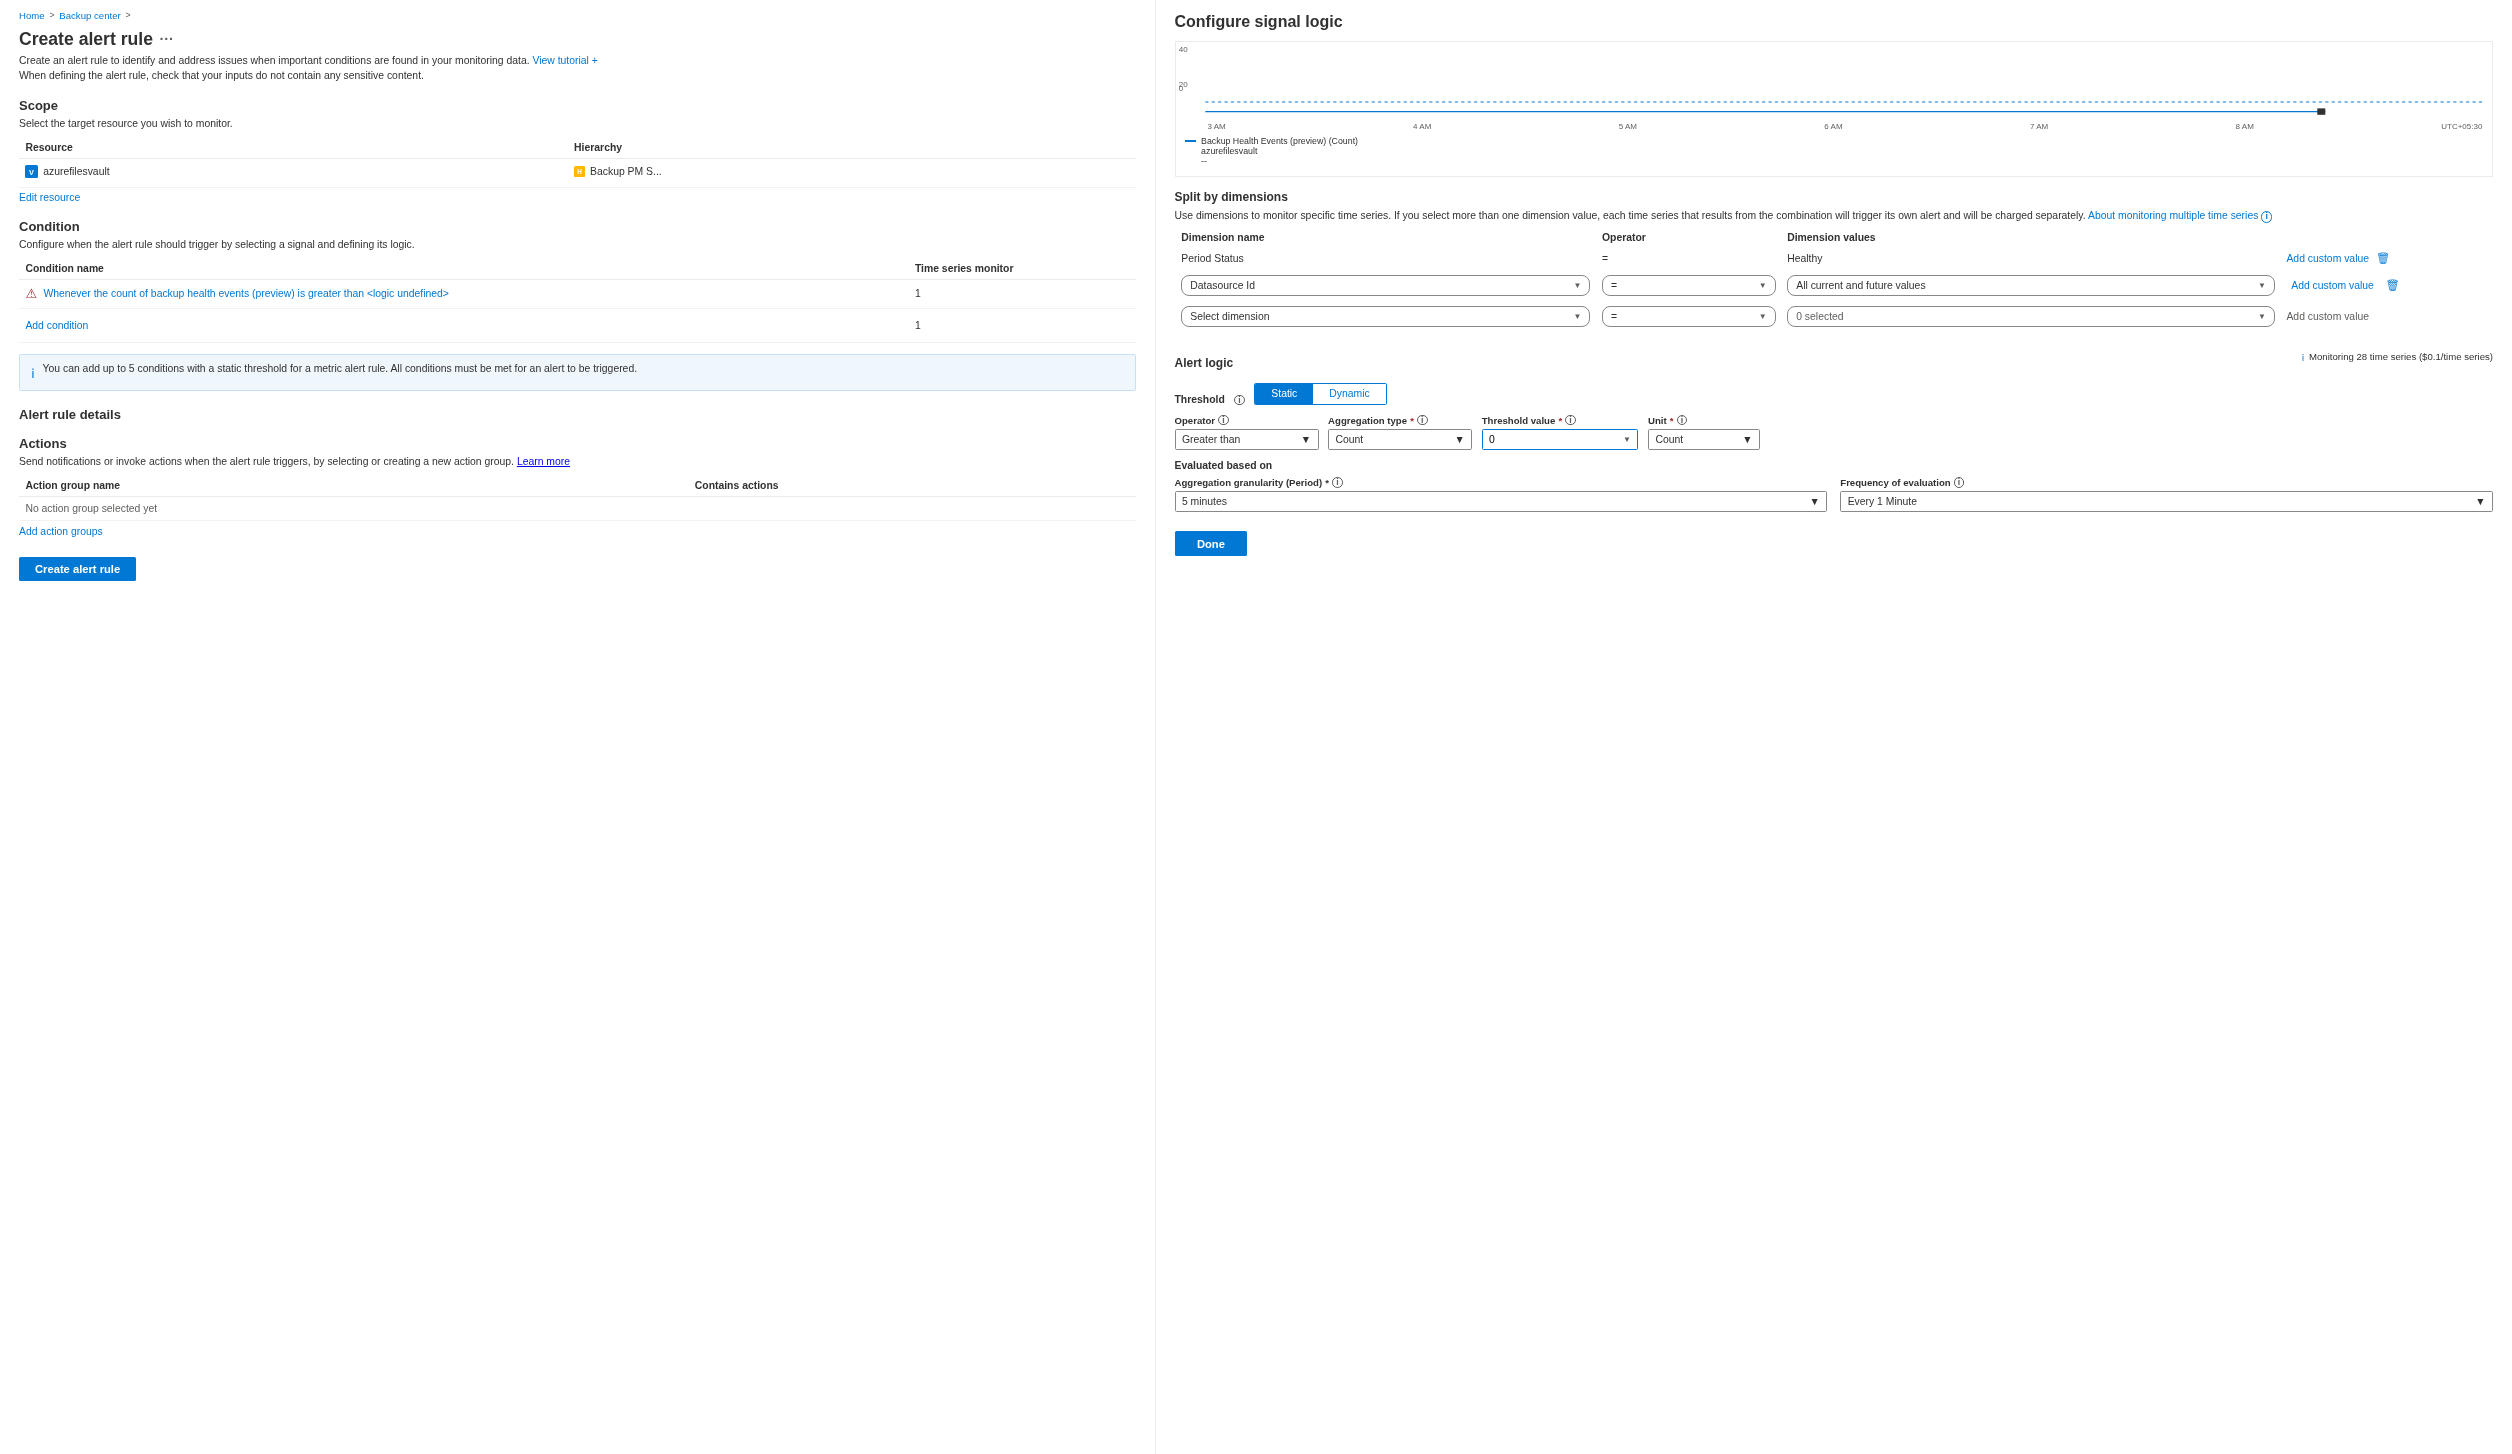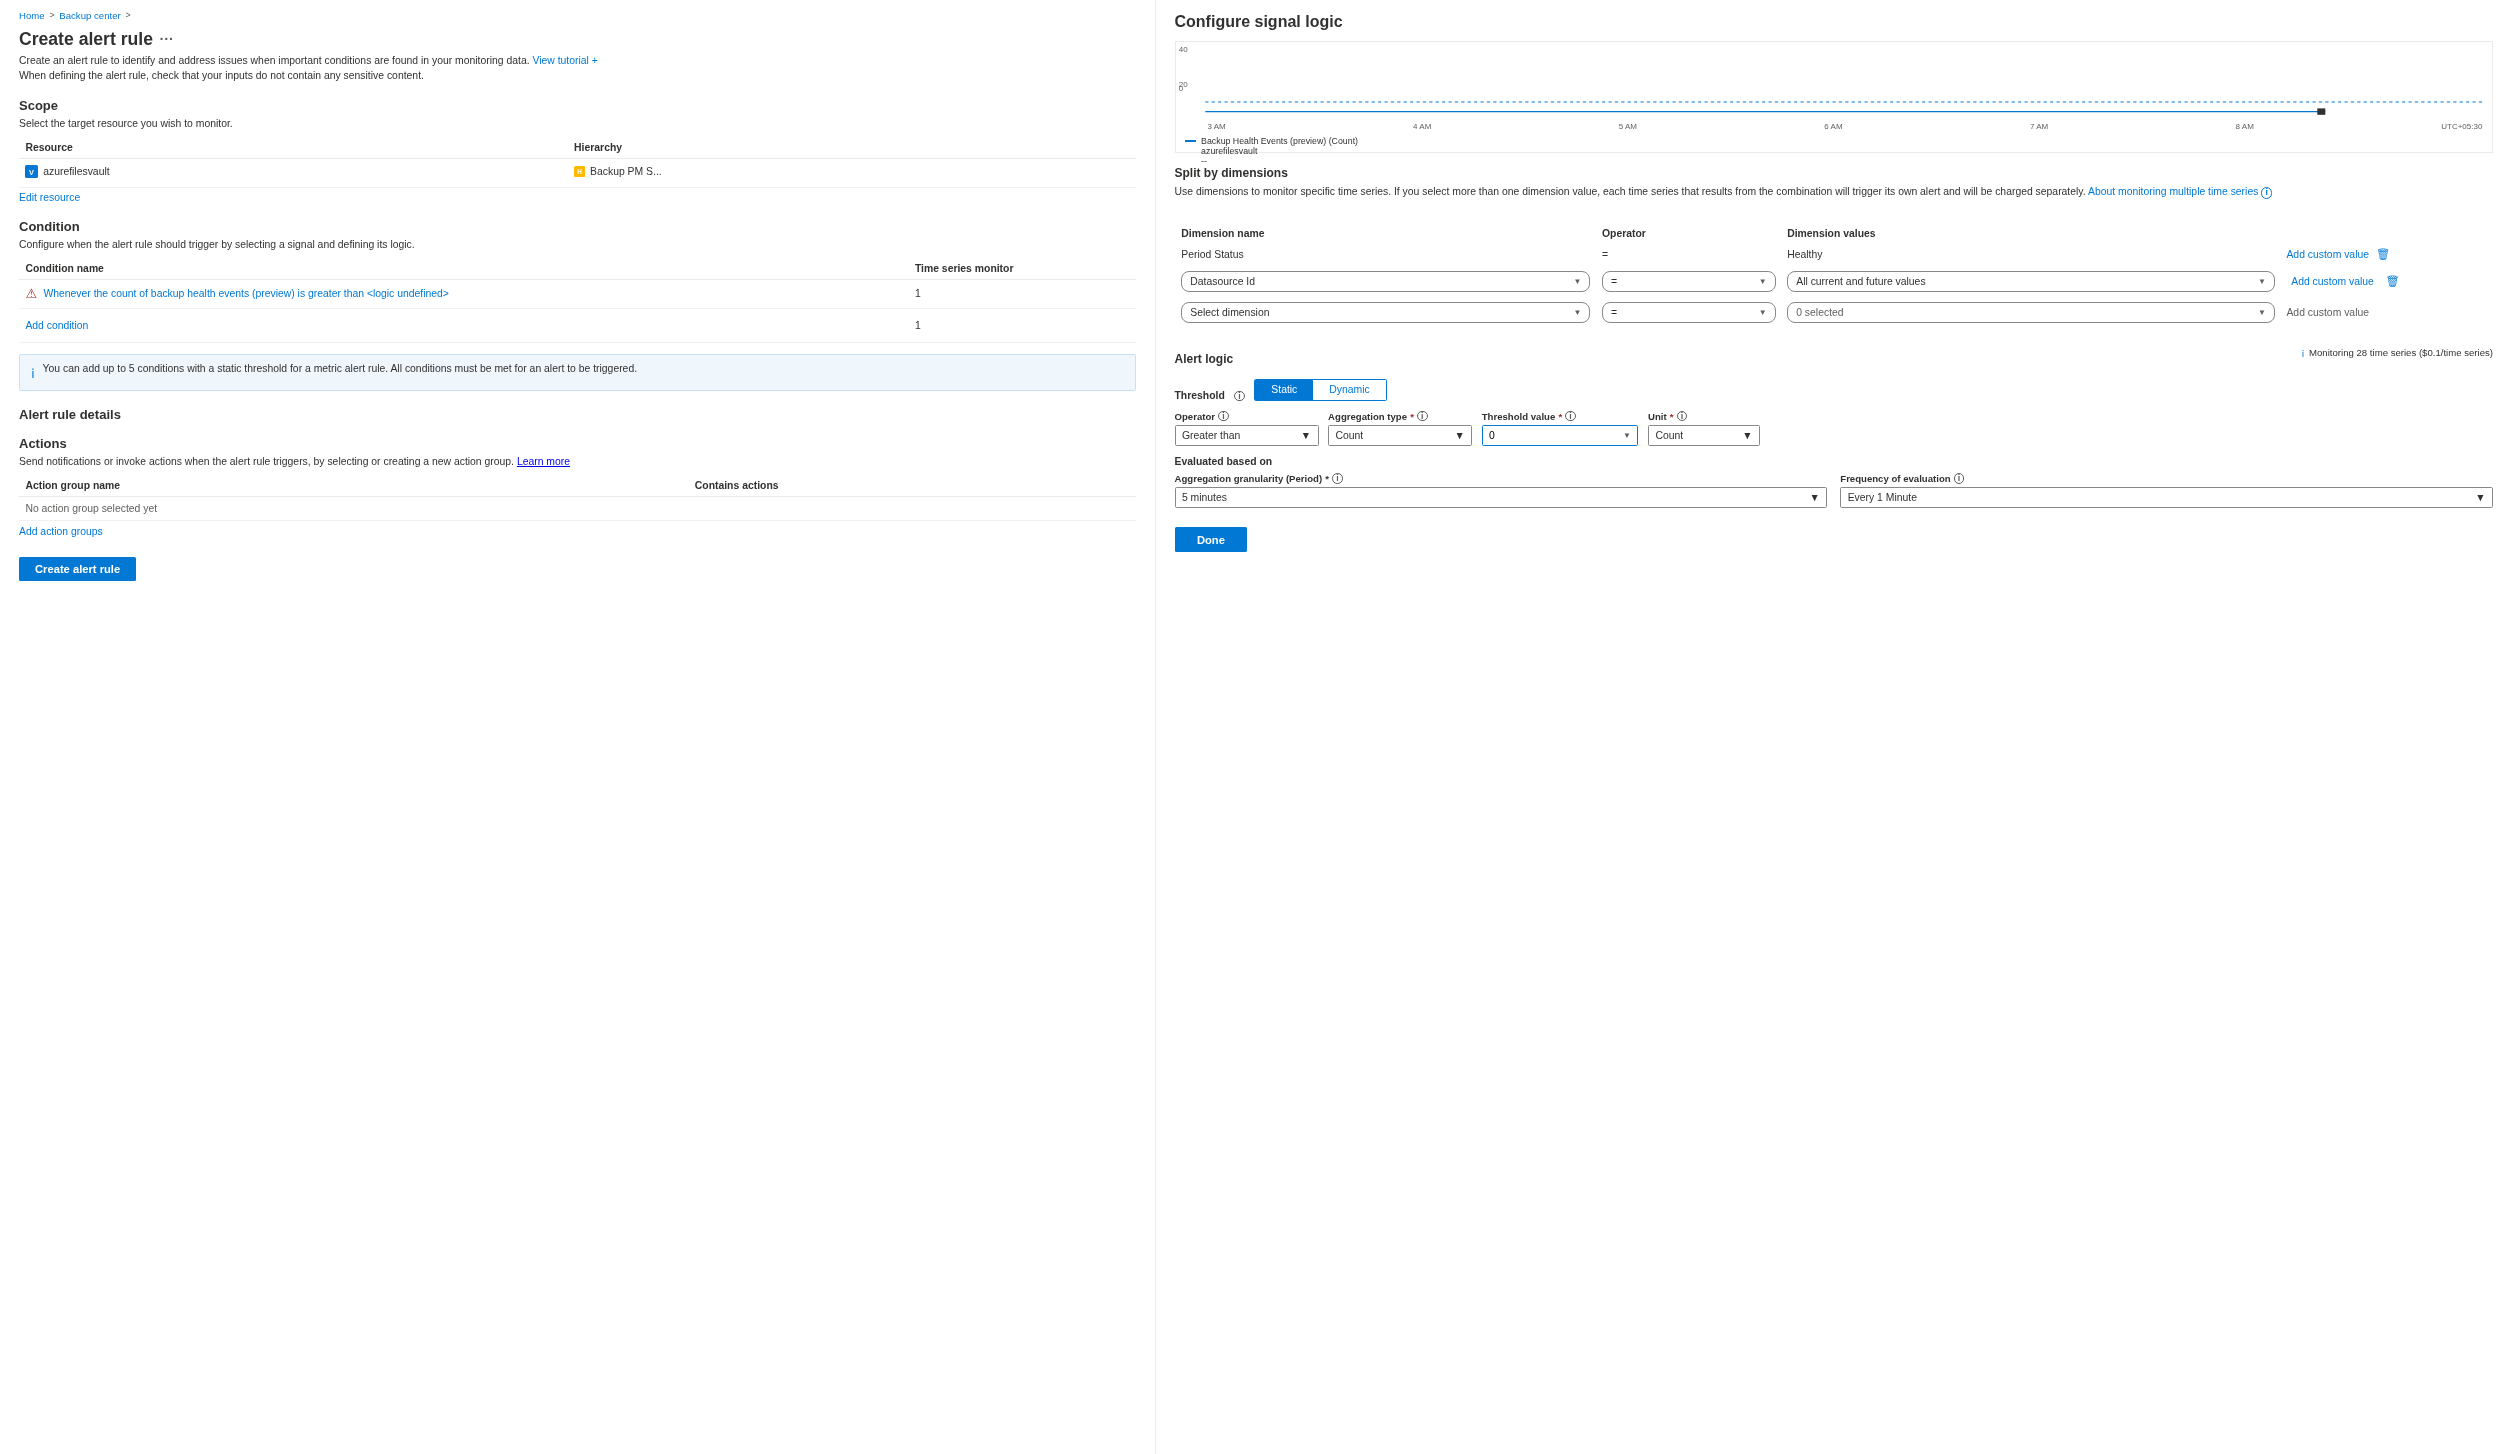--- a/index.html
+++ b/index.html
@@ -63,28 +63,28 @@
     .no-group { color: #605e5c; font-style: normal; }
     .add-link { color: #0078d4; text-decoration: none; font-size: 10.4px; }
 
     
     .btn-create { background: #0078d4; color: #fff; border: none; padding: 6.4px 16px; font-size: 11.2px; font-weight: 600; cursor: pointer; border-radius: 1.6px; margin-top: 6.4px; }
 
     
     .panel-title { font-size: 16px; font-weight: 600; margin-bottom: 9.6px; color: #323130; }
 
     
-    .chart-area { border: 0.8px solid #edebe9; margin-bottom: 13px; padding: 6.4px; position: relative; height: 112px; }
+    .chart-area { border: 0.8px solid #edebe9; margin-bottom: 13px; padding: 6.4px; position: relative; height: 136px; }
     .chart-svg { width: 100%; height: 80px; margin-top: 16px; }
     .chart-x-labels { display: flex; justify-content: space-between; font-size: 8px; color: #605e5c; padding: 1.6px 3.2px; }
     .chart-legend { display: flex; flex-direction: column; margin-top: 3.2px; font-size: 8.8px; color: #323130; }
 
     
     .split-title { font-size: 12px; font-weight: 600; margin-bottom: 4.8px; }
-    .split-desc { font-size: 10.4px; color: #323130; margin-bottom: 23px; line-height: 1.5; }
+    .split-desc { font-size: 10.4px; color: #323130; margin-bottom: 3px; line-height: 1.5; }
     .split-desc a { color: #0078d4; text-decoration: none; }
 
     
     .dim-table { width: 100%; margin-bottom: 6.4px; }
     .dim-table th { font-size: 10.4px; font-weight: 600; padding: 3.2px 4.8px; text-align: left; color: #323130; }
     .dim-table td { padding: 4px 4.8px; vertical-align: middle; }
 
     
     .select-box {
       display: flex; align-items: center; justify-content: space-between;

